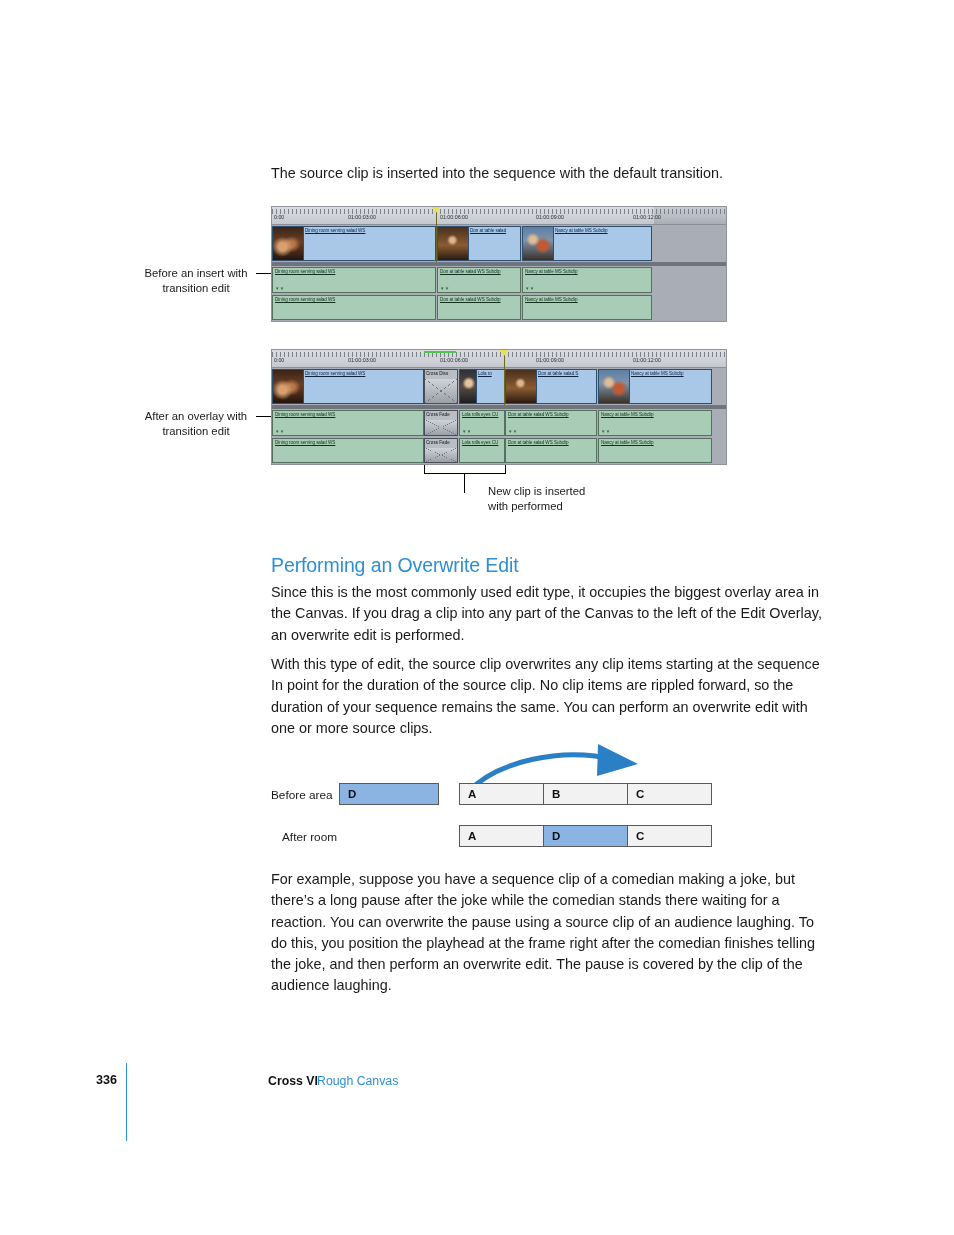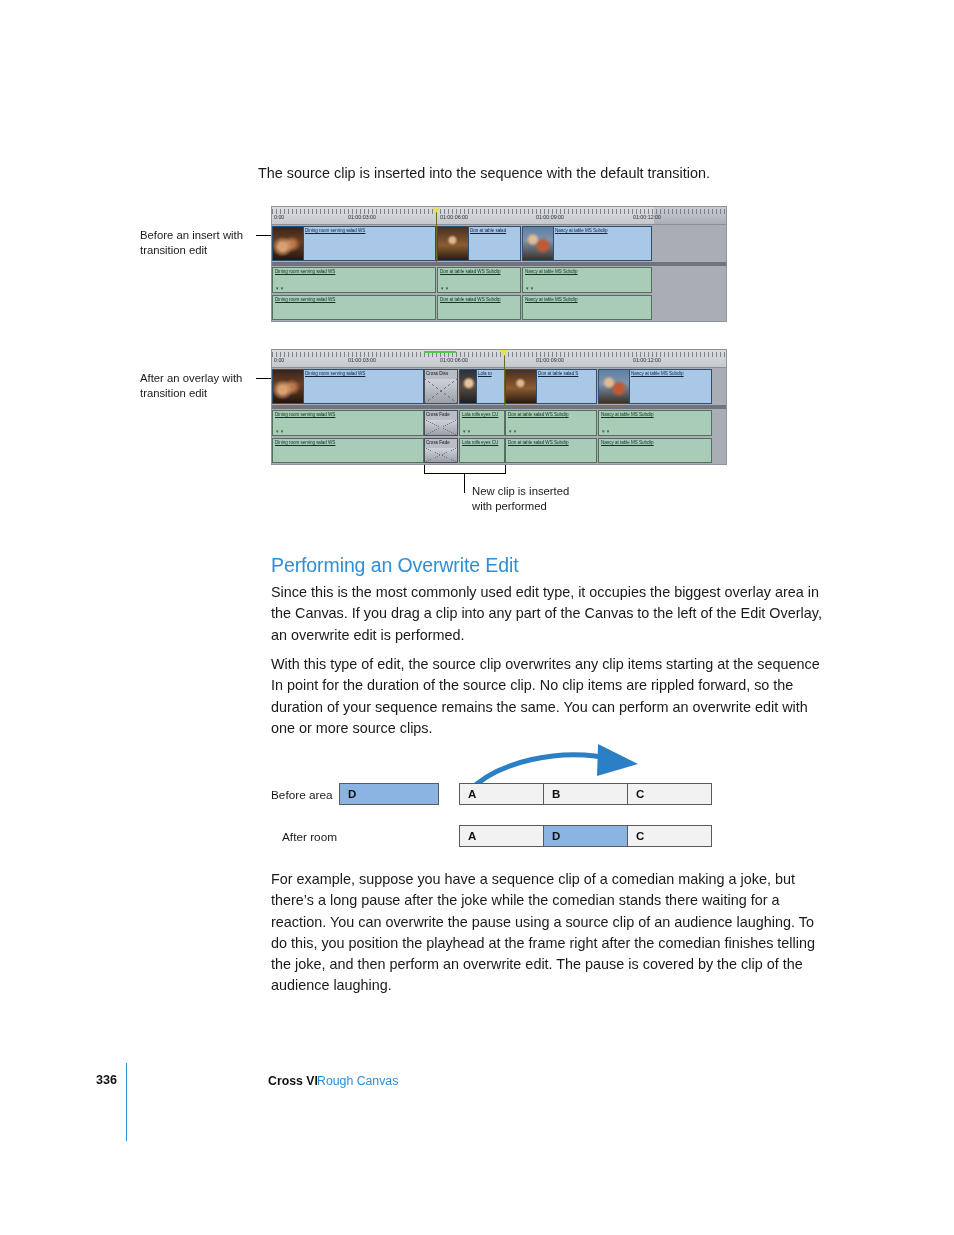--- a/index.html
+++ b/index.html
@@ -10,21 +10,21 @@
     width: 954px; height: 1235px;
     position: relative;
     font-family: "Liberation Sans", sans-serif;
     color: #000;
     overflow: hidden;
   }
 
   
   .intro-line {
     position: absolute;
-    left: 258px; top: 163px; width: 600px;
+    left: 271px; top: 163px; width: 600px;
     font-size: 14.4px; line-height: 20px;
     color: #1a1a1a;
   }
   .body-para {
     position: absolute;
     left: 271px; width: 556px;
     font-size: 14.4px; line-height: 21.3px;
     color: #1a1a1a;
     text-align: left;
   }
@@ -35,31 +35,33 @@
     font-size: 19.5px; font-weight: normal;
     color: #2d8fd5;
     letter-spacing: -0.1px;
   }
 
   
   .callout {
     position: absolute;
     font-size: 11.3px; line-height: 14.5px;
     color: #1a1a1a;
-    text-align: left;
+    text-align: center;
+    margin-top: 38px;
   }
   .callout .leader {
     position: absolute;
     border-top: 1px solid #000;
   }
   .callout-below {
     position: absolute;
     font-size: 11.3px; line-height: 15px;
     color: #1a1a1a;
     text-align: left;
+    margin-left: 16px;
   }
 
   
   .timeline {
     position: absolute;
     background: #b4b8c0;
     border: 1px solid #8f949c;
     box-sizing: border-box;
     overflow: hidden;
   }

